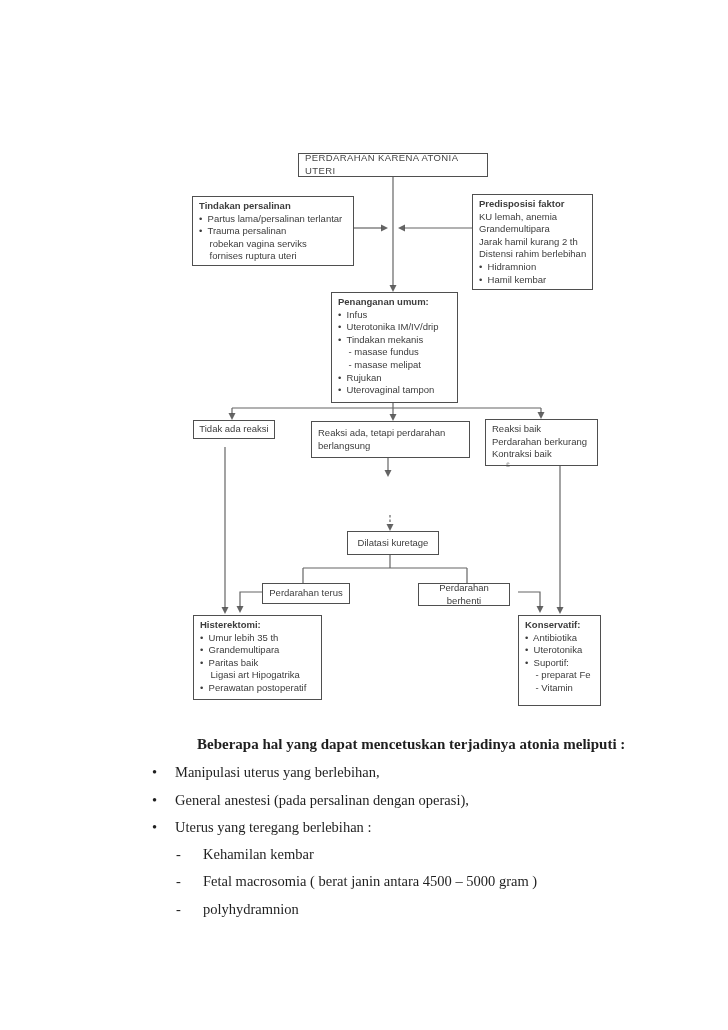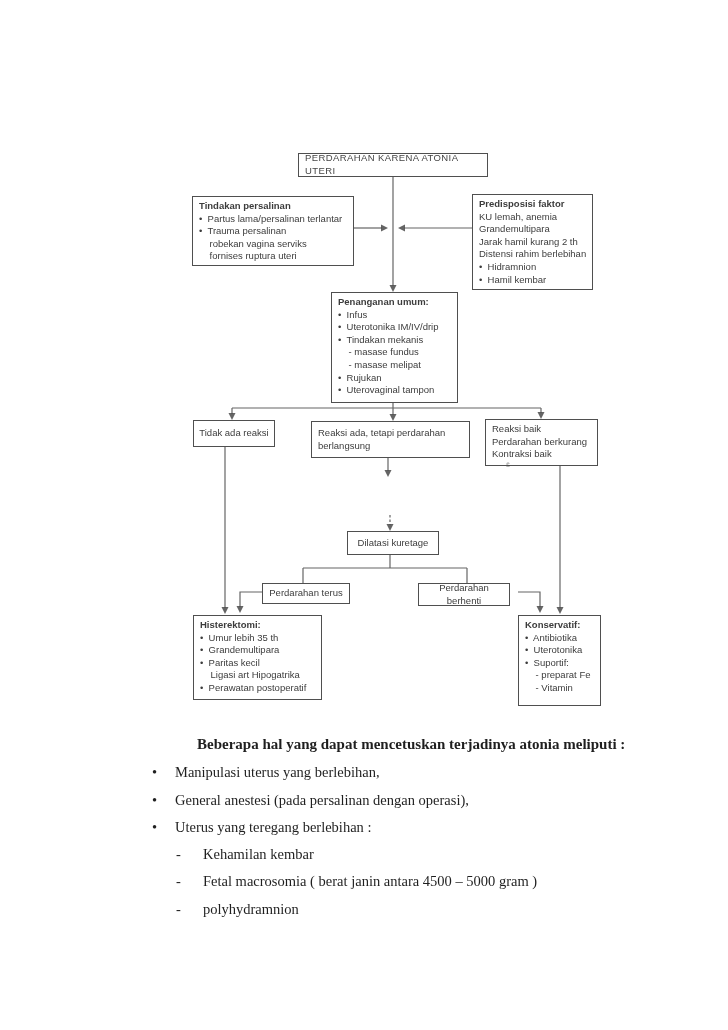--- a/index.html
+++ b/index.html
@@ -90,21 +90,21 @@
     <div class="fc-line b">Penanganan umum:</div>
     <div class="fc-line">•  Infus</div>
     <div class="fc-line">•  Uterotonika IM/IV/drip</div>
     <div class="fc-line">•  Tindakan mekanis</div>
     <div class="fc-line">    - masase fundus</div>
     <div class="fc-line">    - masase melipat</div>
     <div class="fc-line">•  Rujukan</div>
     <div class="fc-line">•  Uterovaginal tampon</div>
   </div>
 
-  <div class="fc-box center" style="left:193px;top:420px;width:82px;height:27px;">
+  <div class="fc-box center" style="left:193px;top:420px;width:82px;height:19px;">
     <span>Tidak ada reaksi</span>
   </div>
 
   <div class="fc-box" style="left:311px;top:421px;width:159px;height:37px;padding-top:5px;">
     <div class="fc-line">Reaksi ada, tetapi perdarahan</div>
     <div class="fc-line">berlangsung</div>
   </div>
 
   <div class="fc-box" style="left:485px;top:419px;width:113px;height:47px;">
     <div class="fc-line">Reaksi baik</div>
@@ -123,21 +123,21 @@
   </div>
 
   <div class="fc-box center" style="left:418px;top:583px;width:92px;height:23px;">
     <span>Perdarahan berhenti</span>
   </div>
 
   <div class="fc-box" style="left:193px;top:615px;width:129px;height:85px;">
     <div class="fc-line b">Histerektomi:</div>
     <div class="fc-line">•  Umur lebih 35 th</div>
     <div class="fc-line">•  Grandemultipara</div>
-    <div class="fc-line">•  Paritas kecil</div>
+    <div class="fc-line">•  Paritas baik</div>
     <div class="fc-line">    Ligasi art Hipogatrika</div>
     <div class="fc-line">•  Perawatan postoperatif</div>
   </div>
 
   <div class="fc-box" style="left:518px;top:615px;width:83px;height:91px;">
     <div class="fc-line b">Konservatif:</div>
     <div class="fc-line">•  Antibiotika</div>
     <div class="fc-line">•  Uterotonika</div>
     <div class="fc-line">•  Suportif:</div>
     <div class="fc-line">    - preparat Fe</div>

